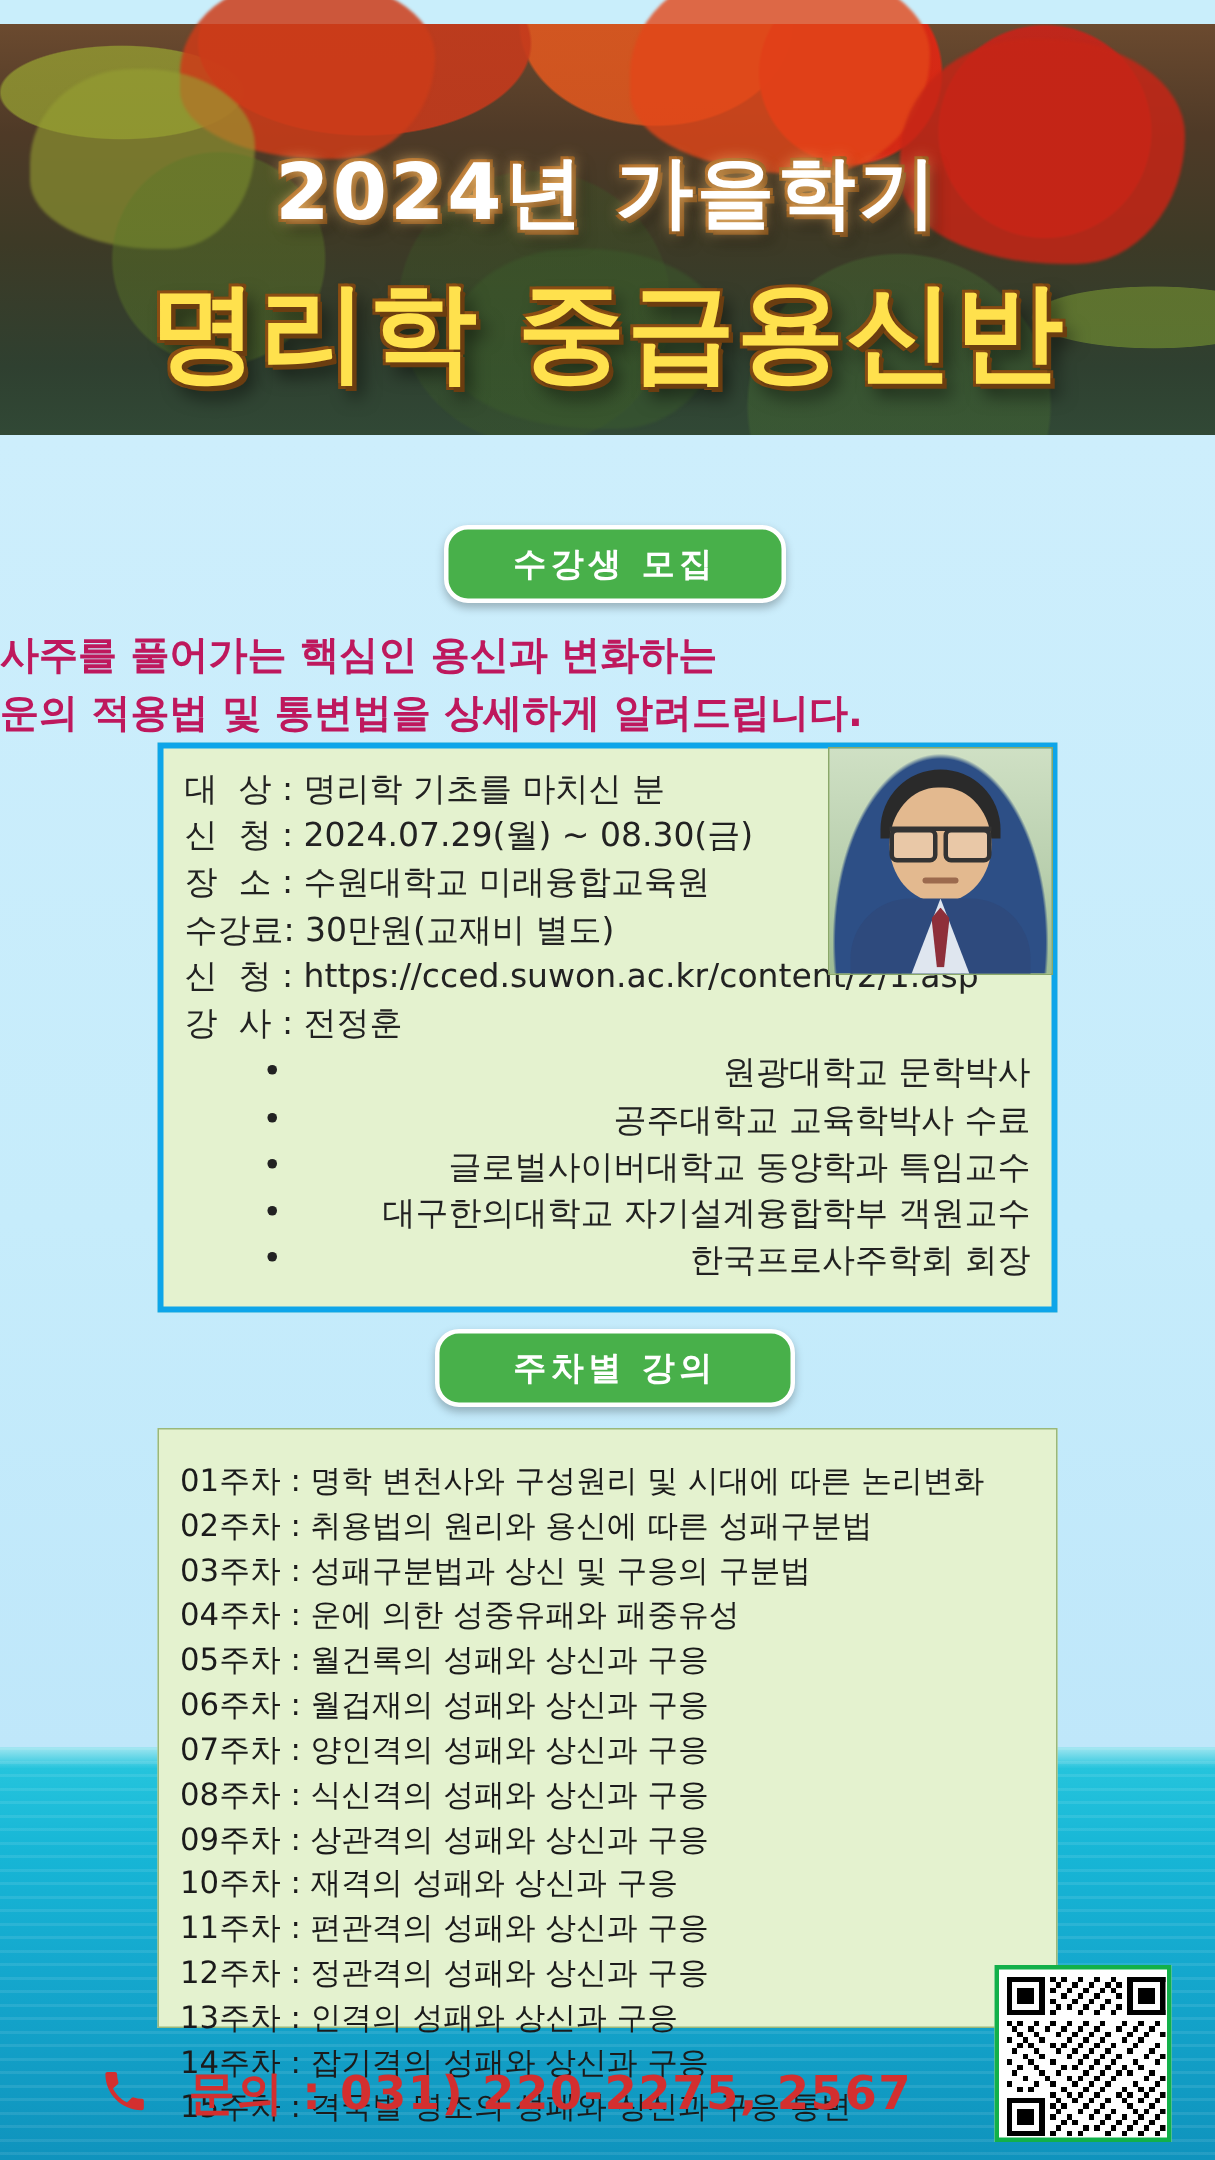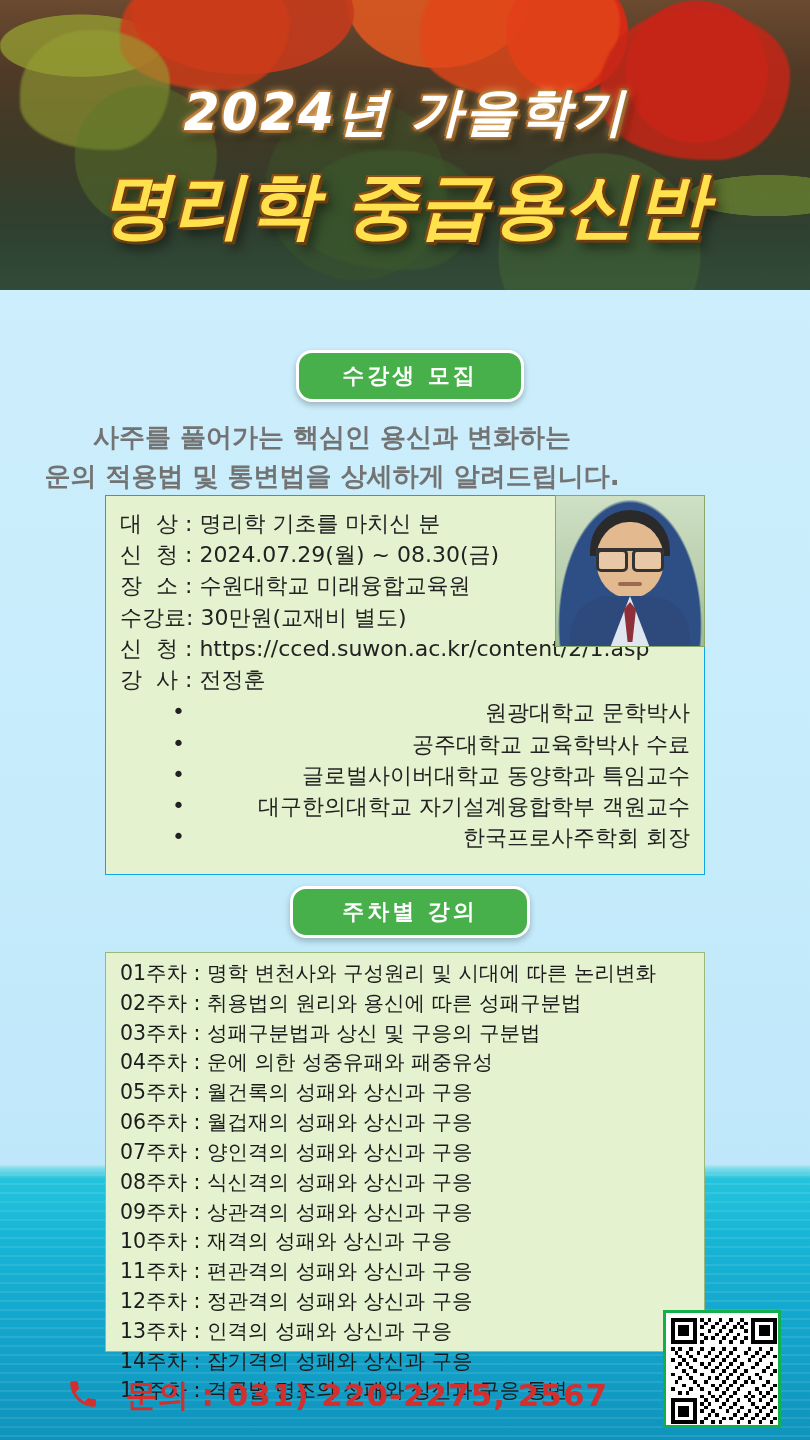--- a/index.html
+++ b/index.html
@@ -12,30 +12,29 @@
   }
   .poster{
     position:absolute;inset:0;
     width:810px;height:1440px;
     background:#c9eefb;
     overflow:hidden;
   }
 
   
   .banner{
-    position:absolute;left:0;top:0;width:810px;height:326px;
+    position:absolute;left:0;top:16px;width:810px;height:326px;
     background:
       radial-gradient(circle at 70% 10%, rgba(220,40,20,.95) 0 60px, rgba(0,0,0,0) 62px),
       radial-gradient(circle at 86% 22%, rgba(200,35,25,.9) 0 70px, rgba(0,0,0,0) 72px),
       radial-gradient(ellipse at 30% 4%, rgba(196,58,28,.9) 0 110px, rgba(0,0,0,0) 112px),
       radial-gradient(ellipse at 54% 0%, rgba(228,88,30,.85) 0 90px, rgba(0,0,0,0) 92px),
       radial-gradient(ellipse at 10% 14%, rgba(150,160,50,.75) 0 80px, rgba(0,0,0,0) 82px),
       radial-gradient(ellipse at 95% 60%, rgba(120,150,50,.6) 0 80px, rgba(0,0,0,0) 82px),
       linear-gradient(180deg,#6b4a2f 0%, #4f3a27 22%, #3d3a26 45%, #2f4030 70%, #33523c 100%);
-    font-style: italic;
   }
   .banner:after{
     content:"";position:absolute;inset:0;
     background:
       radial-gradient(circle at 18% 48%, rgba(90,120,40,.45) 0 70px, rgba(0,0,0,0) 72px),
       radial-gradient(circle at 44% 58%, rgba(60,90,40,.35) 0 90px, rgba(0,0,0,0) 92px),
       radial-gradient(circle at 74% 78%, rgba(70,110,50,.4) 0 100px, rgba(0,0,0,0) 102px);
   }
   .leafblob{position:absolute;border-radius:48% 52% 40% 60%/55% 45% 60% 40%;filter:blur(1px);}
   .title-wrap{position:absolute;left:0;top:78px;width:810px;text-align:center;z-index:5;}
@@ -88,29 +87,29 @@
     letter-spacing:3px;
     text-align:center;
     padding:8px 26px;
     box-shadow:0 3px 6px rgba(0,0,0,.25);
   }
   #pill-recruit{left:296px;top:350px;width:170px;}
   #pill-weekly{left:290px;top:886px;width:182px;}
 
   
   .intro{
-    position:absolute;left:0;top:418px;width:664px;text-align:center;
-    color:#737373;font-size:26px;font-weight:bold;line-height:1.5;
+    position:absolute;left:0;top:418px;width:664px;text-align:left;
+    color:#be185d;font-size:26px;font-weight:bold;line-height:1.5;
   }
 
   
   .infobox{
     position:absolute;left:105px;top:495px;width:600px;height:380px;
     background:#e4f2cf;
-    border:1px solid #0ea5e9;
+    border:4px solid #0ea5e9;
     box-sizing:border-box;
     padding:12px 14px 10px 14px;
   }
   .info-line{
     font-size:22px;color:#222;line-height:1.42;white-space:pre;
   }
   .portrait{
     position:absolute;right:-1px;top:-1px;width:148px;height:150px;
     border:1px solid #8aa86a;
     background:
@@ -146,21 +145,21 @@
   .bullets li:before{
     content:"•";position:absolute;left:0;top:-1px;font-size:22px;color:#222;
   }
 
   
   .weeklybox{
     position:absolute;left:105px;top:952px;width:600px;height:400px;
     background:#e4f2cf;
     border:1px solid #9ab87a;
     box-sizing:border-box;
-    padding:6px 14px;
+    padding:20px 14px;
   }
   .week-line{
     font-size:20.5px;color:#1b1b1b;line-height:1.455;white-space:pre;
   }
 
   
   .qr{
     position:absolute;left:663px;top:1310px;width:118px;height:118px;
     background:#ffffff;border:3px solid #12b04a;box-sizing:border-box;padding:5px;
   }

